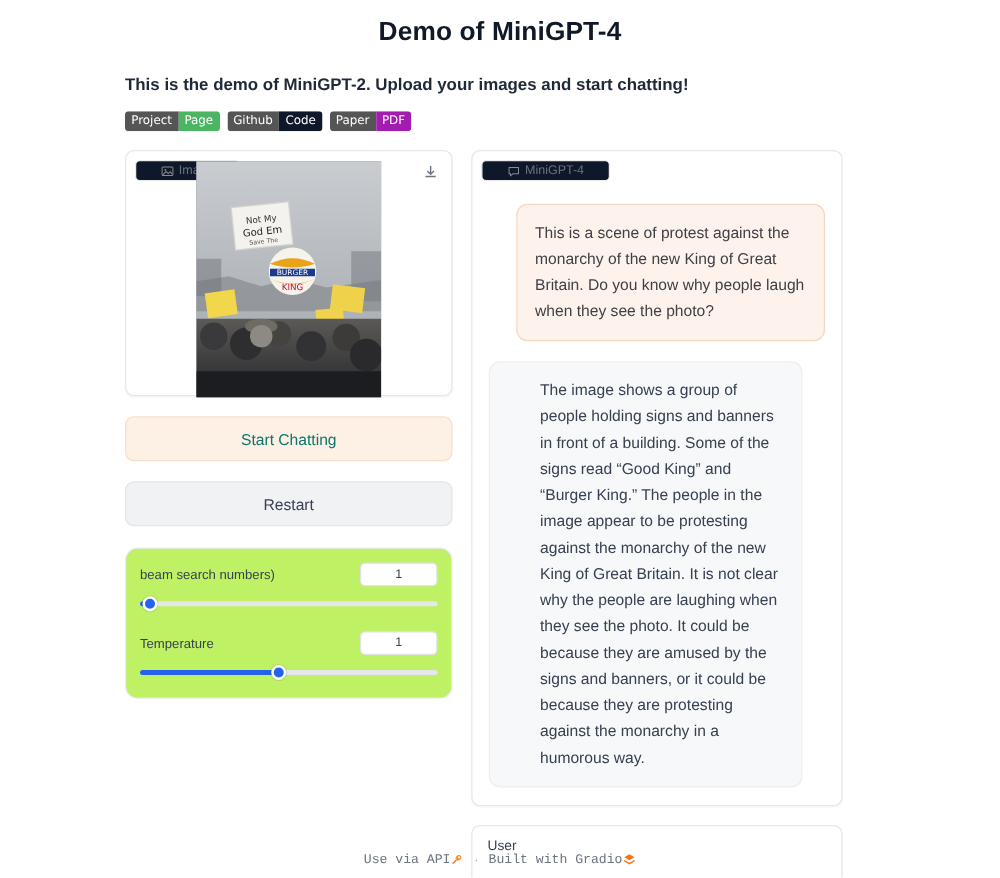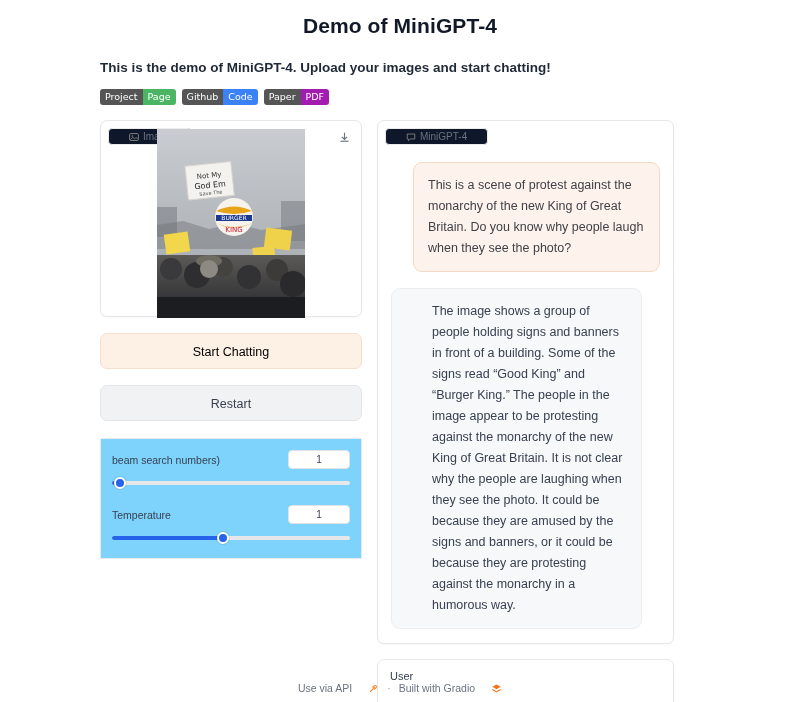--- a/index.html
+++ b/index.html
@@ -51,21 +51,21 @@
   .badge .bleft {
     background: #555555;
     color: #ffffff;
     padding: 0 5px;
   }
   .badge .bright {
     padding: 0 5px;
     color: #ffffff;
   }
   .b-page .bright { background: #4bb564; }
-  .b-code .bright { background: #3b82f6; }
+  .b-code .bright { background: #0f172a; }
   .b-pdf .bright  { background: #a21caf; }
 
   .columns {
     position: absolute;
     left: 100px;
     top: 106px;
     width: 610px;
     display: flex;
     gap: 15px;
   }
@@ -128,33 +128,33 @@
     border-radius: 7px;
     border: 1px solid transparent;
     font-size: 12.5px;
     line-height: 34px;
     text-align: center;
     cursor: pointer;
   }
   .btn-primary {
     background: #fdf0e4;
     border-color: #f6e0cb;
-    color: #000000;
+    color: #0f766e;
   }
   .btn-secondary {
     background: #f1f2f4;
     border-color: #e3e5e8;
     color: #374151;
   }
 
   .controls {
     margin-top: 17px;
     border: 1px solid #e9eaec;
-    border-radius: 0;
-    background: #7dd3fc;
+    border-radius: 10px;
+    background: #bef264;
     padding: 11px 11px 14px 11px;
   }
   .ctrl-row {
     display: flex;
     align-items: center;
     justify-content: space-between;
     gap: 8px;
   }
   .ctrl-label {
     font-size: 10.5px;
@@ -265,30 +265,30 @@
     left: 0; right: 0;
     bottom: 22px;
     display: flex;
     align-items: center;
     justify-content: center;
     gap: 8px;
     font-size: 10.5px;
     color: #6b7280;
   }
   .footer .dot { color: #9ca3af; }
-  .footer-link { display: inline-flex; align-items: center; gap: 16px; }
+  .footer-link { display: inline-flex; gap: 0; font-family: Liberation Mono, monospace; }
   .fi { width: 11px; height: 11px; display: inline-block; }
 </style>
 </head>
 <body>
 
 <div class="page">
 
   <div class="title">Demo of MiniGPT-4</div>
-  <div class="subtitle">This is the demo of MiniGPT-4. Upload your images and start chatting!</div>
+  <div class="subtitle">This is the demo of MiniGPT-2. Upload your images and start chatting!</div>
 
   <div class="badges">
     <a class="badge b-page">
       <span class="bleft">Project</span>
       <span class="bright">Page</span>
     </a>
     <a class="badge b-code">
       <span class="bleft">Github</span>
       <span class="bright">Code</span>
     </a>

